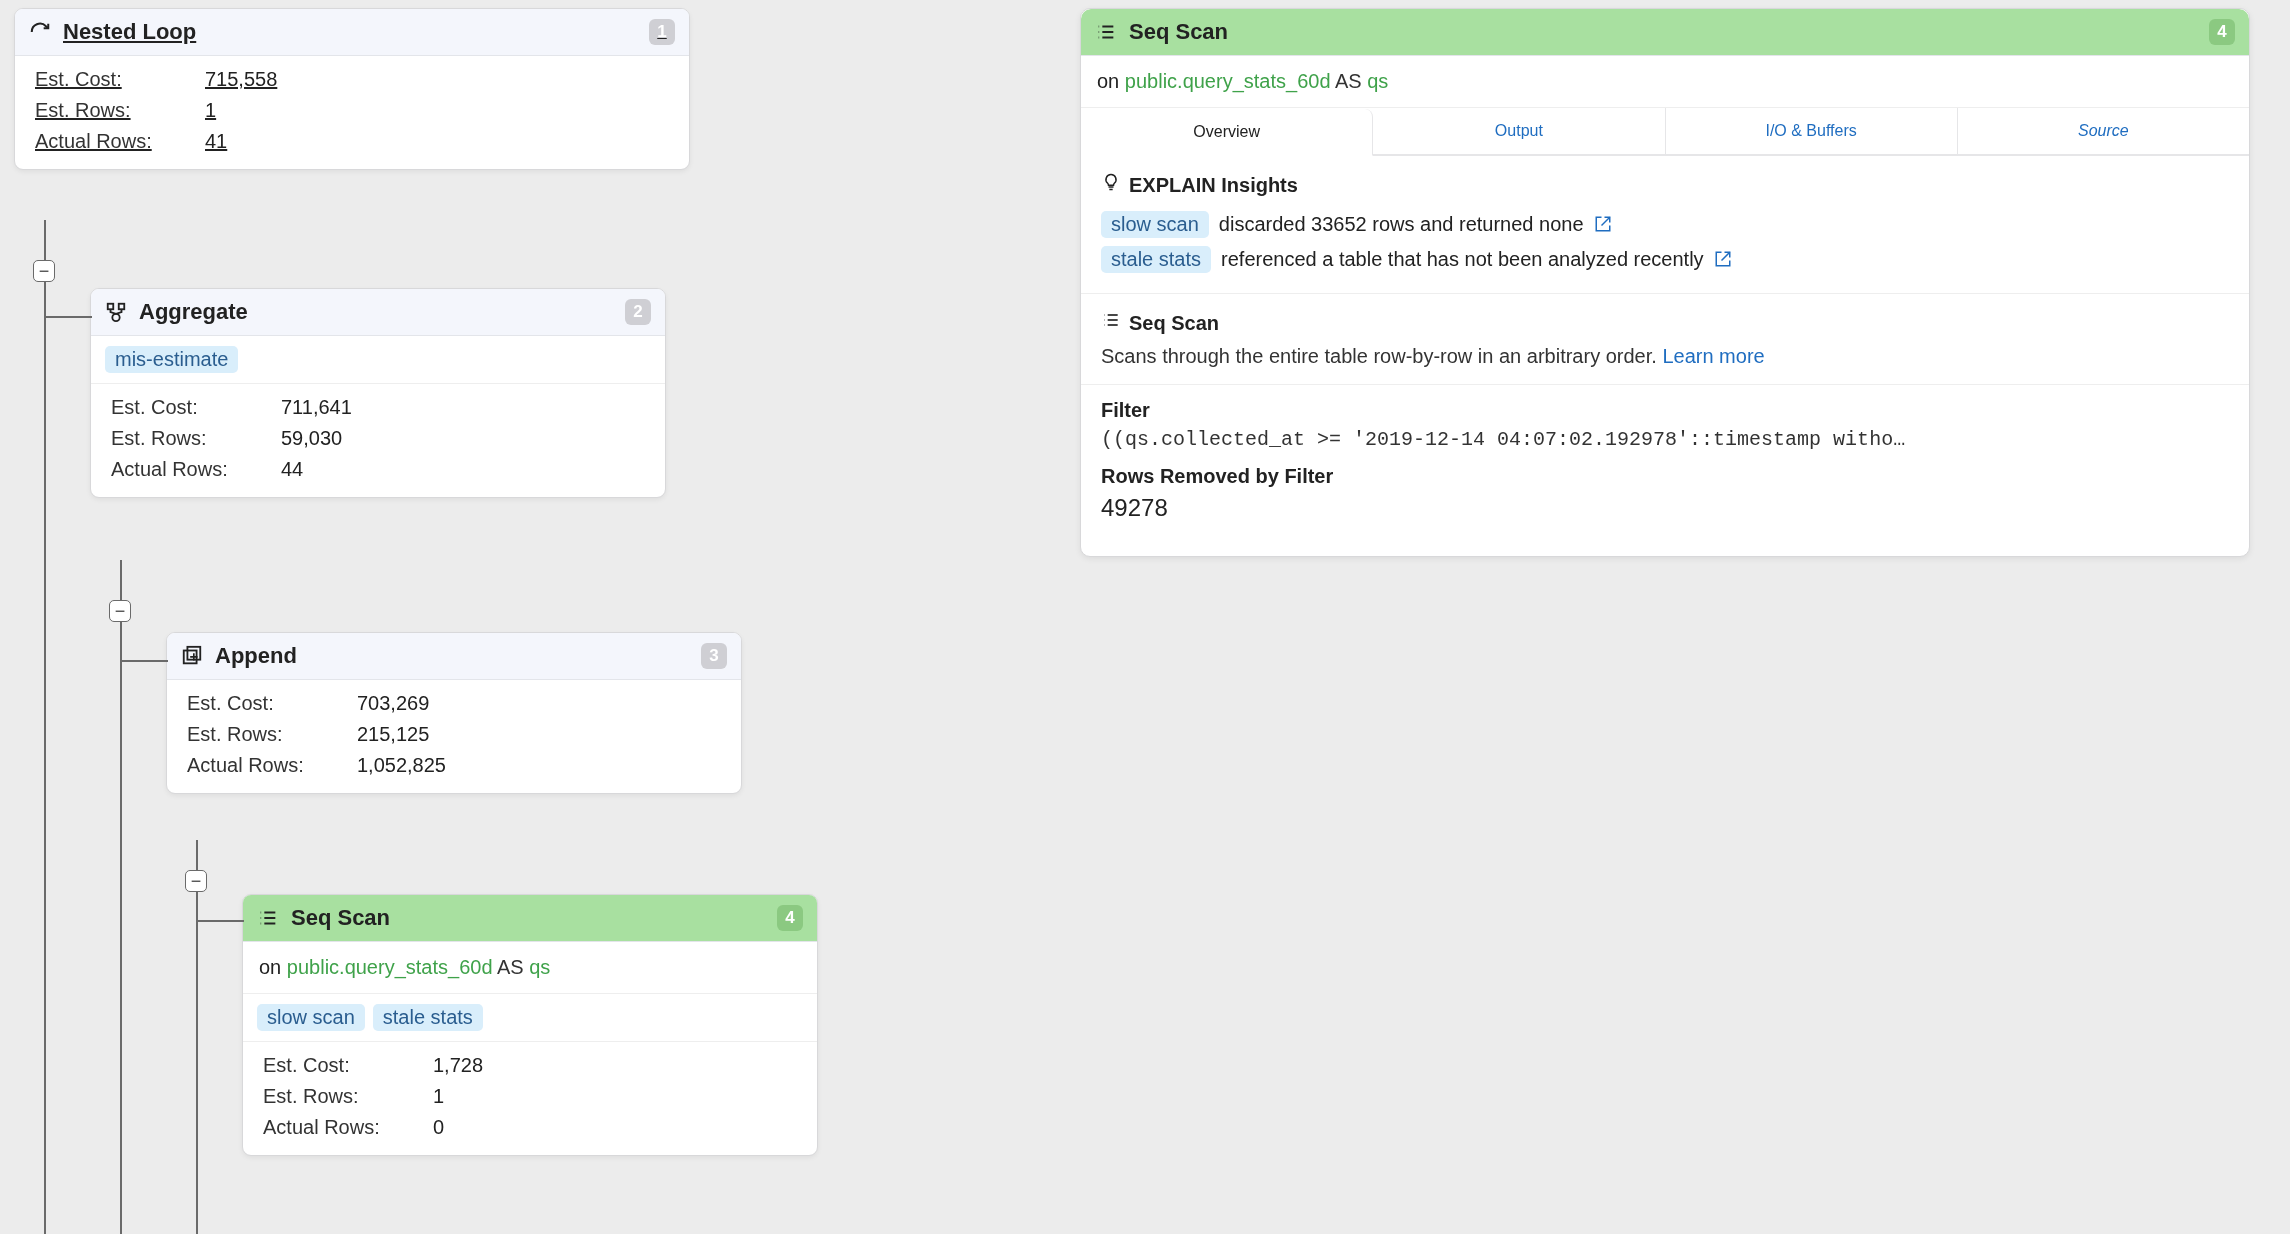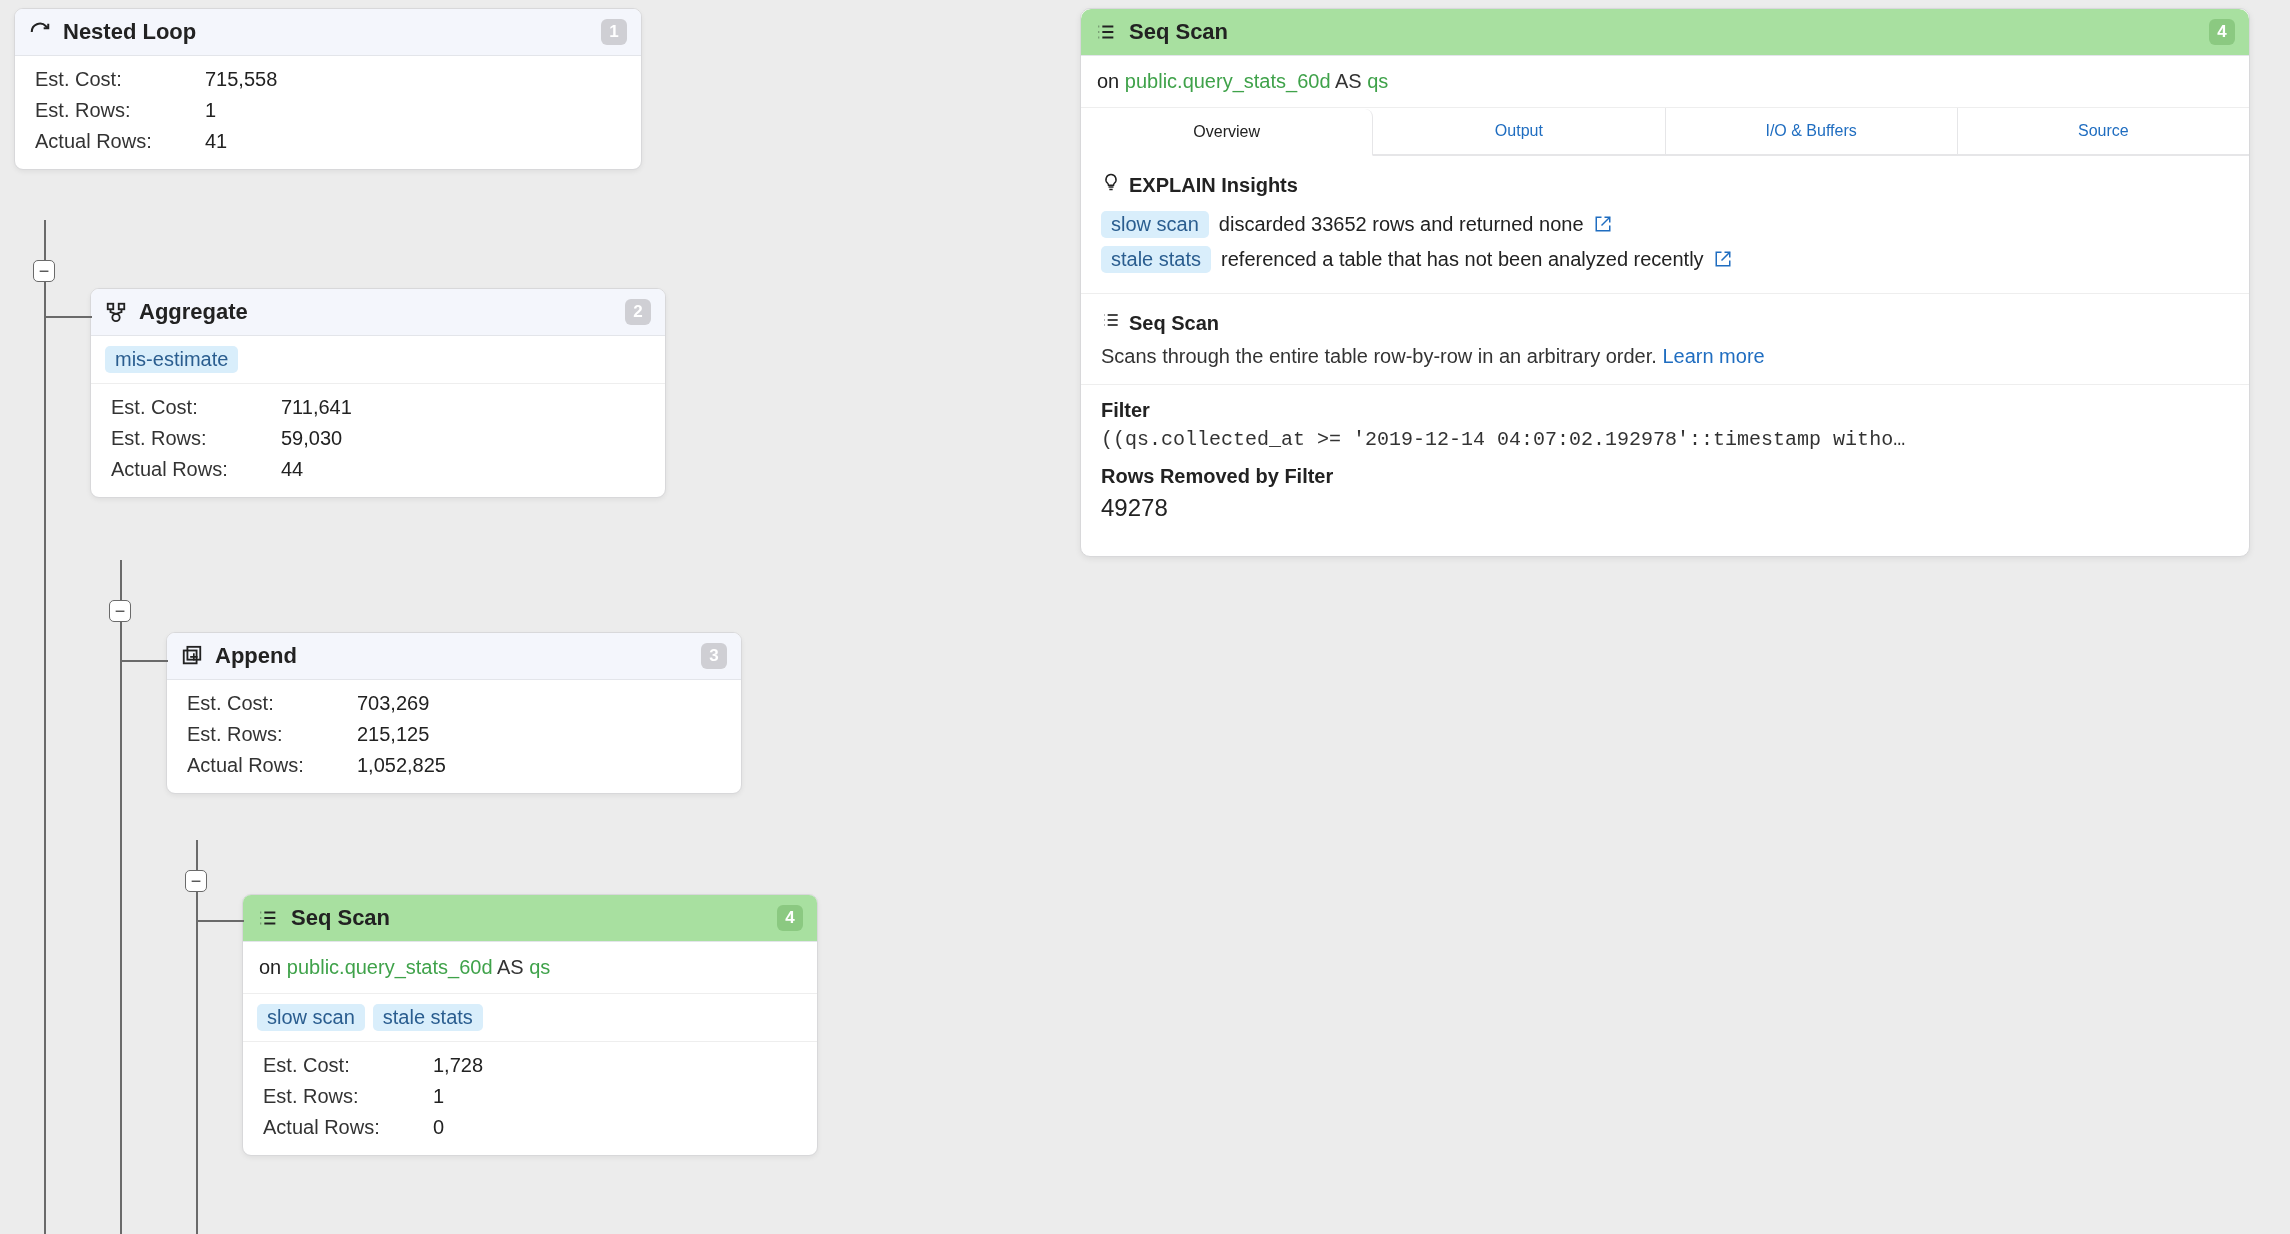--- a/index.html
+++ b/index.html
@@ -115,21 +115,21 @@
     border:1px solid #e6e6e8;
     border-bottom:1px solid #fff;
     border-top:none;
     background:#fff;
     font-weight:400;
     position:relative;
     top:1px;
     border-radius:0 8px 0 0;
   }
   .tab:first-child.active { border-left:none; border-radius:0 8px 0 0;}
-  .tab:last-child { border-right:none;}
+  .tab:last-child { border-right:none;font-style:italic;}
   .section { padding: 16px 20px; border-bottom:1px solid #eee; }
   .section-title { font-weight:700; font-size:20px; margin-bottom:10px; display:flex; align-items:flex-end; gap:8px;}
   .insight-row { display:flex; align-items:center; gap:10px; padding:4px 0; font-size:20px;}
   .link { color:#1f6dc0; cursor:pointer; text-decoration:none;}
   .ext-icon svg { width:18px; height:18px; vertical-align:-2px;}
   .desc { font-size:20px; color:#333;}
   .mono {
     font-family: SFMono-Regular, Consolas, "Liberation Mono", Menlo, monospace;
     font-size: 20px;
     color:#333;
@@ -160,21 +160,21 @@
   <div class="vline" style="left:120px; top:622px; height:620px;"></div>
   <div class="hline" style="left:120px; top:660px; width:48px;"></div>
 
   <div class="vline" style="left:196px; top:840px; height:40px;"></div>
   <div class="toggle" style="left:185px; top:870px;">
       <span>−</span>
     </div>
   <div class="vline" style="left:196px; top:892px; height:350px;"></div>
   <div class="hline" style="left:196px; top:920px; width:48px;"></div>
 
-  <div class="node" style="left:14px; top:8px; width:628px;">
+  <div class="node" style="left:14px; top:8px; width:676px;text-decoration:underline;">
     <div class="node-header">
       <span class="icon">
         <svg viewBox="0 0 24 24" width="22" height="22" fill="none" stroke="#222" stroke-width="2.2">
             <path d="M3 12a9 9 0 0 1 15.5-6.3L21 8"></path>
             <path d="M21 3v5h-5"></path>
           </svg>
       </span>
       <span class="title">Nested Loop</span>
       <span class="num">1</span>
     </div>

